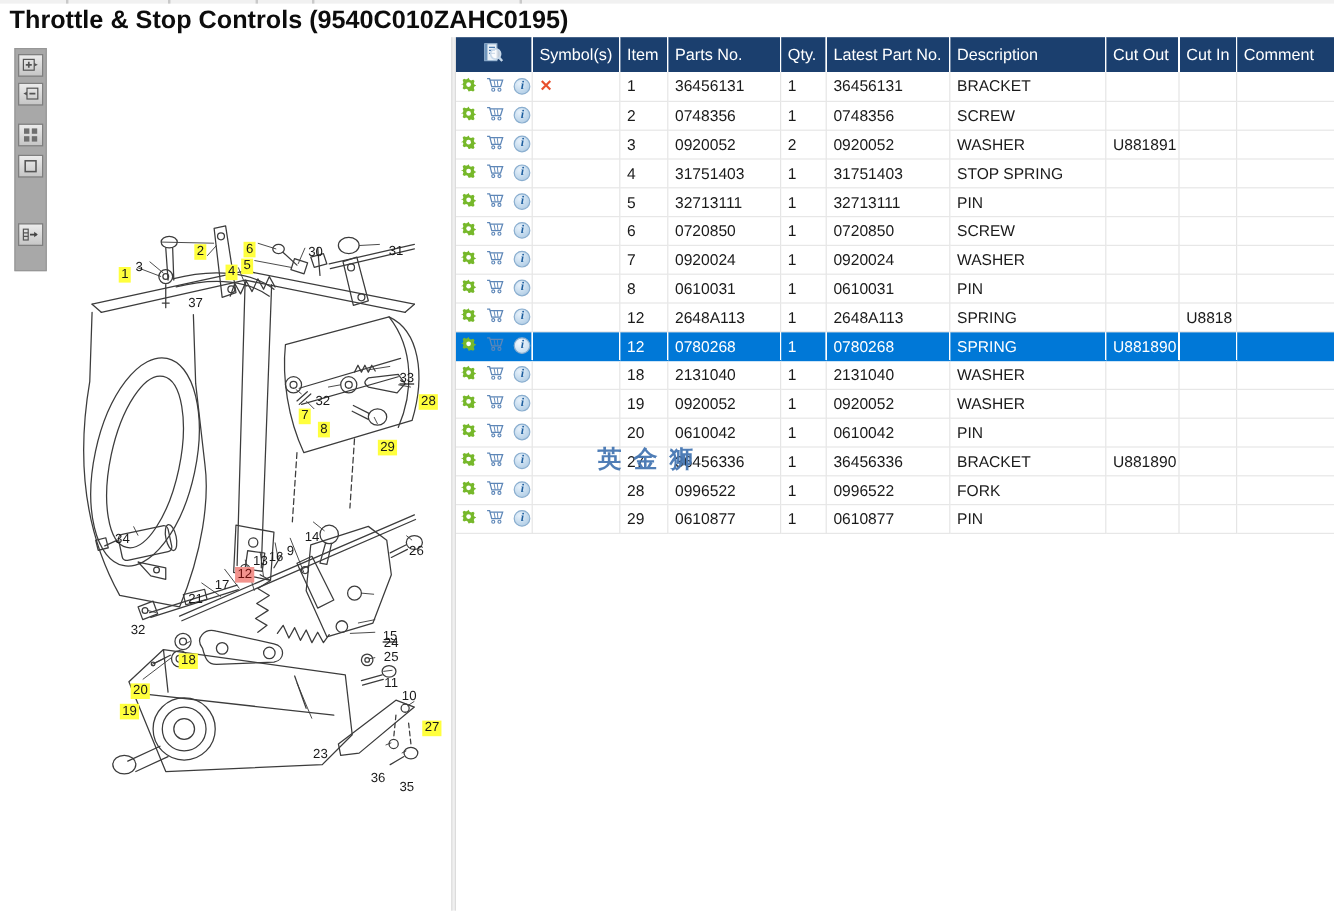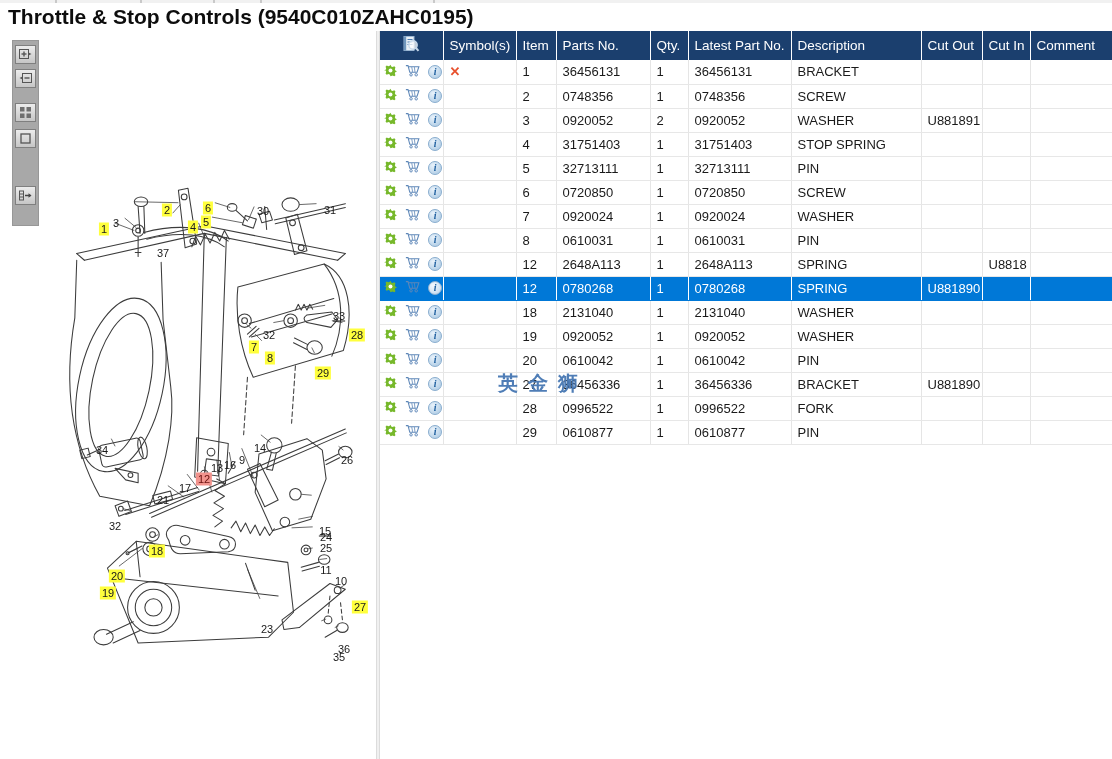--- a/index.html
+++ b/index.html
@@ -304,21 +304,21 @@
       <span class="callout hl-n" style="left: 115px; top: 495px;">32</span>
       <span class="callout hl-n" style="left: 326px; top: 506px;">24</span>
       <span class="callout hl-n" style="left: 326px; top: 517px;">25</span>
       <span class="callout hl-y" style="left: 157px; top: 520px;">18</span>
       <span class="callout hl-n" style="left: 326px; top: 539px;">11</span>
       <span class="callout hl-y" style="left: 117px; top: 545px;">20</span>
       <span class="callout hl-n" style="left: 341px; top: 550px;">10</span>
       <span class="callout hl-y" style="left: 108px; top: 562px;">19</span>
       <span class="callout hl-y" style="left: 360px; top: 576px;">27</span>
       <span class="callout hl-n" style="left: 267px; top: 598px;">23</span>
-      <span class="callout hl-n" style="left: 344px; top: 618px;">36</span>
+      <span class="callout hl-n" style="left: 315px; top: 618px;">36</span>
       <span class="callout hl-n" style="left: 339px; top: 626px;">35</span>
     </div>
 </div>
 
 <div class="content-split"></div>
 
 <div class="table-pane">
   <table class="parts">
     <colgroup>
       <col style="width:63px">

